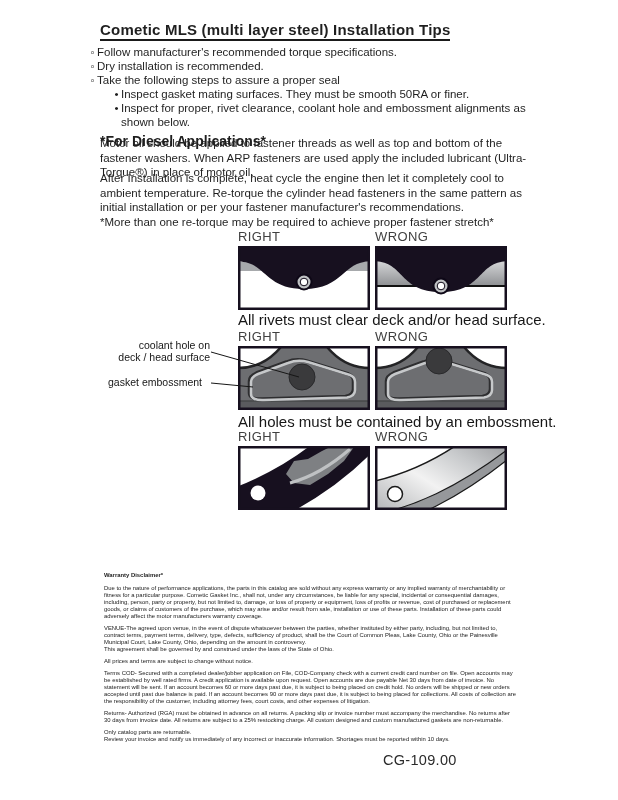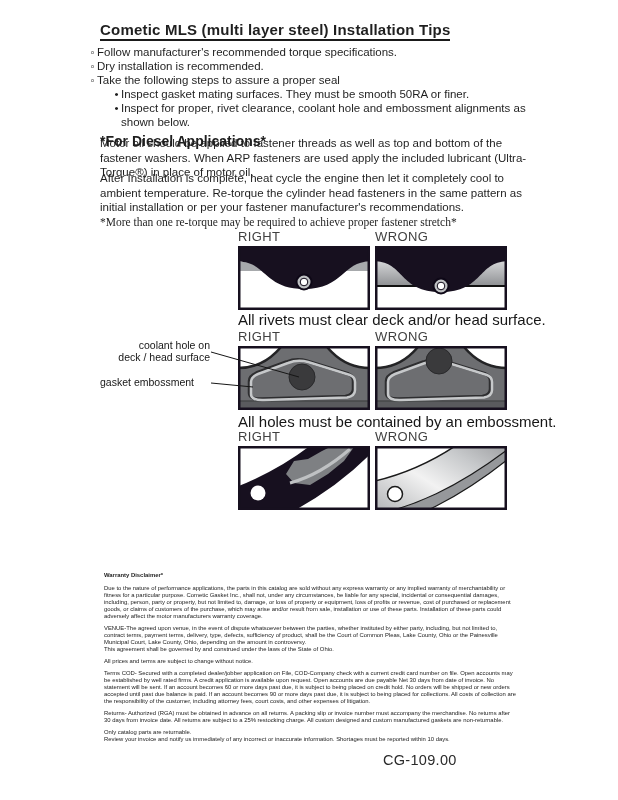--- a/index.html
+++ b/index.html
@@ -14,21 +14,21 @@
     border-bottom:2px solid #1a1a1a; padding-bottom:1px;
   }
   .bullets { position:absolute; left:88px; top:45px; width:446px; font-size:11.5px; line-height:14px; }
   .bl { display:flex; }
   .bl .mk { width:9px; flex:0 0 9px; text-align:center; }
   .bl.sub { padding-left:24px; }
   .diesel-h { position:absolute; left:100px; top:133px; font-size:14px; font-weight:bold; }
   .para { position:absolute; left:100px; width:430px; font-size:11.5px; line-height:14.5px; }
   #para1 { top:136px; }
   #para2 { top:171px; }
-  #retorque-note { top:215px;font-family:Liberation Serif, serif; }
+  #retorque-note { top:215px; }
   .dlabel { position:absolute; width:132px; font-size:13px; letter-spacing:0.4px; color:#404040; }
   .dbox { position:absolute; width:132px; height:64px; }
   .dbox svg { display:block; width:132px; height:64px; }
   .caption { position:absolute; left:238px; font-size:15px; line-height:13.5px; color:#161616; }
   .ann { position:absolute; text-align:right; font-size:10.5px; line-height:11.5px; color:#161616; }
   .leader { position:absolute; left:0; top:330px; width:618px; height:92px; pointer-events:none; }
   .legal { position:absolute; left:104px; top:572px; width:412px; font-size:5.9px; line-height:7px; color:#222; }
   .legal-h { font-weight:bold; margin:0 0 6px 0; }
   .lp { margin:0 0 5px 0; }
   .cg-code { position:absolute; left:383px; top:752px; font-size:14.5px; letter-spacing:0.3px; color:#2a2a2a; }
@@ -102,21 +102,21 @@
   </div>
   <div class="caption" style="top:313px;">All rivets must clear deck and/or head surface.</div>
 
   <div class="dlabel" style="left:238px; top:329px;">RIGHT</div>
   <div class="dlabel" style="left:375px; top:329px;">WRONG</div>
 
   <div class="ann" style="left:96px; top:340px; width:114px;">
     <div>coolant hole on</div>
     <div>deck / head surface</div>
   </div>
-  <div class="ann" style="left:80px; top:377px; width:114px;">gasket embossment</div>
+  <div class="ann" style="left:88px; top:377px; width:114px;">gasket embossment</div>
 
   <div class="dbox" style="left:238px; top:346px;">
     <svg viewBox="0 0 132 64">
       <rect x="0" y="0" width="132" height="64" fill="#6d6e71"></rect>
       <rect x="0" y="55" width="132" height="9" fill="#5a5b5e"></rect>
       <line x1="0" y1="55" x2="132" y2="55" stroke="#47484a" stroke-width="1.5"></line>
       <circle cx="0" cy="-32" r="54" fill="#ffffff" stroke="#232325" stroke-width="2.5"></circle>
       <circle cx="132" cy="-32" r="54" fill="#ffffff" stroke="#232325" stroke-width="2.5"></circle>
       <path d="M13,48 L13,36 Q13,31 20,28 L50,17 Q60,13 70,16 L112,29 Q117,31 117,36 L117,44 Q117,50 109,51.5 L26,54 Q13,54.5 13,48 Z" fill="none" stroke="#2e2e30" stroke-width="3.5" transform="translate(-1.5,-1)"></path>
       <path d="M13,48 L13,36 Q13,31 20,28 L50,17 Q60,13 70,16 L112,29 Q117,31 117,36 L117,44 Q117,50 109,51.5 L26,54 Q13,54.5 13,48 Z" fill="none" stroke="#c6c8ca" stroke-width="2.5"></path>

